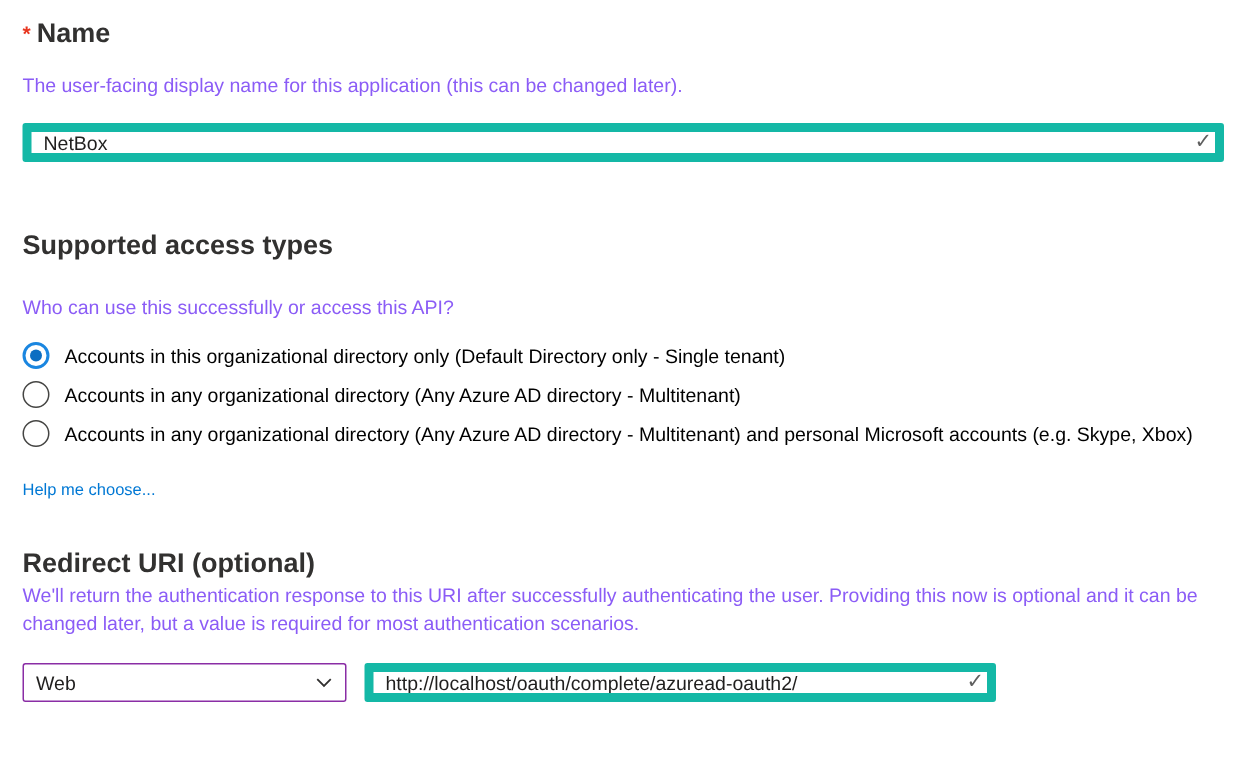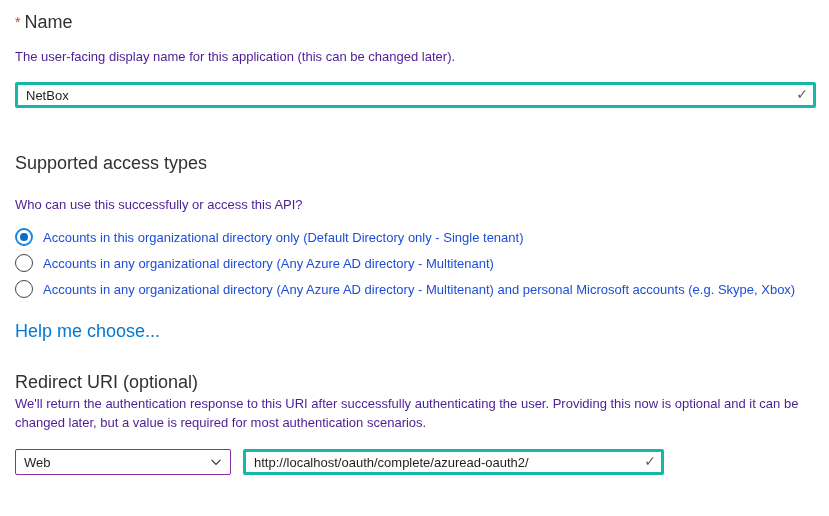--- a/index.html
+++ b/index.html
@@ -7,48 +7,48 @@
     width: 829px; height: 516px;
     background: #ffffff;
     font-family: "Liberation Sans", "DejaVu Sans", sans-serif;
     color: #323130;
     overflow: hidden;
   }
   .page { padding: 10px 14px 0 15px; }
 
   .section-title {
     font-size: 18px;
-    font-weight: 400;
+    font-weight: 700;
     color: #323130;
     line-height: 24px;
   }
   .required-marker {
     color: #e8351f;
     font-size: 14px;
     margin-right: 4px;
     vertical-align: 1px;
   }
   .body-text {
     font-size: 13px;
-    color: #4c1d95;
+    color: #8b5cf6;
     line-height: 19px;
   }
 
   
   .name-desc { margin-top: 13px; }
   .field-wrap {
     position: relative;
     margin-top: 16px;
     width: 801px;
     height: 26px;
   }
   .text-field {
     width: 100%;
     height: 26px;
-    border: 3px solid #14b8a6;
+    border: 6px solid #14b8a6;
     border-radius: 2px;
     padding: 0 26px 0 8px;
     font-family: "Liberation Sans", "DejaVu Sans", sans-serif;
     font-size: 13px;
     color: #201f1e;
     background: #fff;
     outline: none;
   }
   .valid-icon {
     position: absolute;
@@ -84,26 +84,26 @@
   }
   .radio-row.selected .radio-circle::after {
     content: "";
     position: absolute;
     left: 50%; top: 50%;
     width: 8px; height: 8px;
     border-radius: 50%;
     background: #0c6ec2;
     transform: translate(-50%, -50%);
   }
-  .radio-label { font-size: 13px; color: #1d4ed8; }
+  .radio-label { font-size: 13px; color: #000000; }
 
   .help-link {
     display: inline-block;
     margin-top: 19px;
-    font-size: 18px;
+    font-size: 11px;
     color: #0078d4;
     text-decoration: none;
     cursor: pointer;
   }
 
   
   .redirect-title { margin-top: 28px; }
   .redirect-desc { max-width: 800px; }
   .redirect-row {
     margin-top: 17px;

